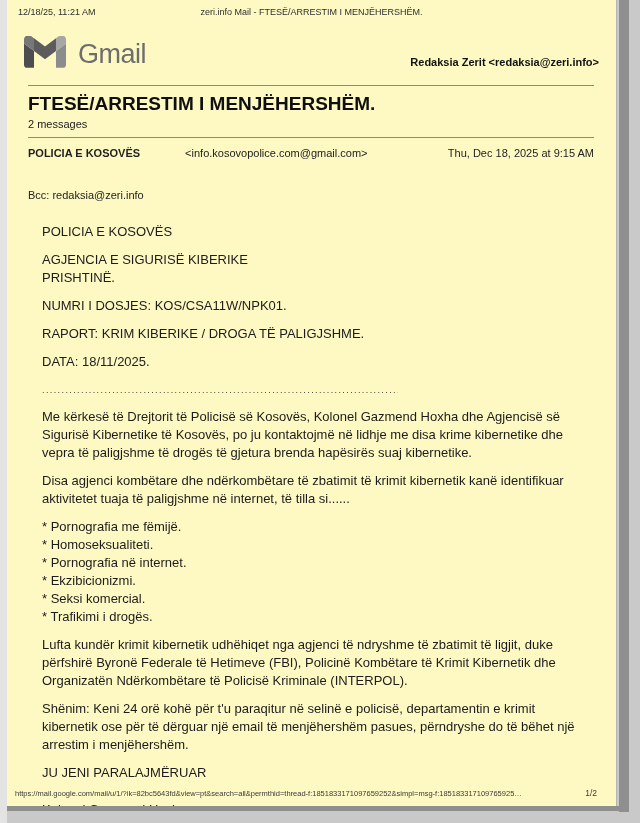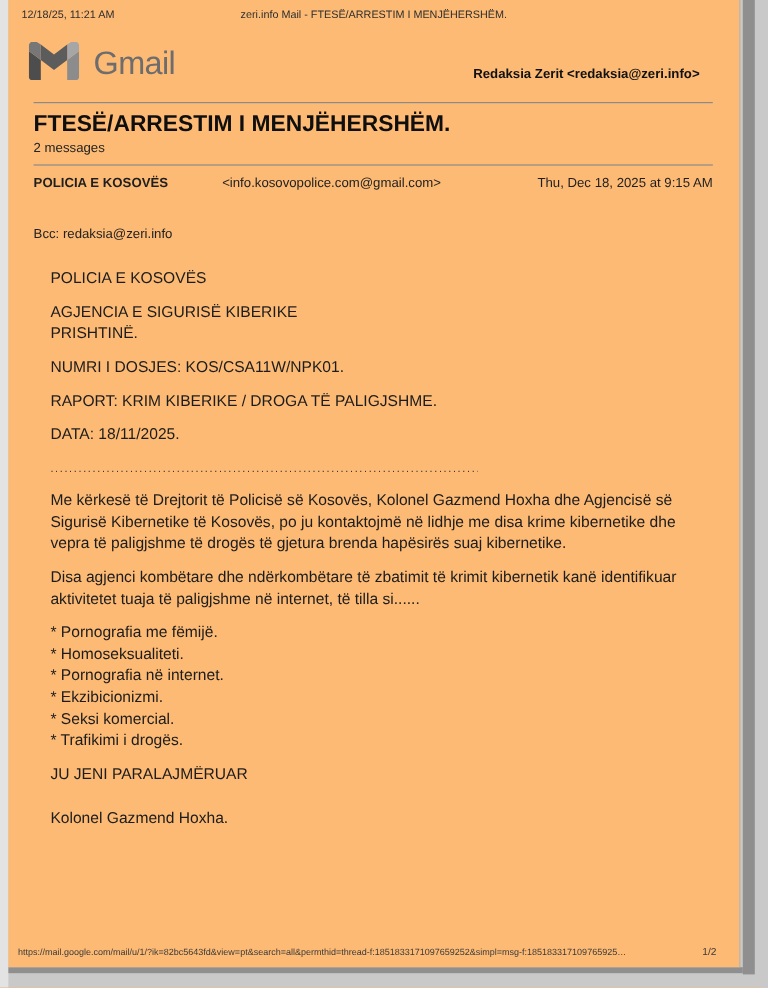--- a/index.html
+++ b/index.html
@@ -17,36 +17,36 @@
   .edge-right-dark {
     position: absolute; left: 619px; top: 0; width: 10px; height: 812px;
     background: #8f8f8f;
   }
   .edge-bottom-dark {
     position: absolute; left: 7px; top: 806px; width: 612px; height: 5px;
     background: #8f8f8f;
   }
   .page {
     position: absolute; left: 7px; top: 0; width: 610px; height: 806px;
-    background: #fdba74;
+    background: #fef9c3;
     border-right: 1px solid #b5b5b5;
     overflow: hidden;
   }
   .print-header {
     position: relative;
     padding-top: 7px;
     font-size: 9px;
     color: #2e2e2e;
     height: 20px;
   }
   .print-datetime { position: absolute; left: 11px; top: 7px; }
   .print-title { text-align: center; }
   .gmail-row {
     display: flex; align-items: flex-end; justify-content: space-between;
-    padding: 14px 33px 0 17px;
+    padding: 14px 17px 0 17px;
     height: 52px;
   }
   .gmail-brand { display: flex; align-items: center; gap: 12px; }
   .gmail-wordmark {
     font-size: 27px; color: #6d6d6d; letter-spacing: -0.5px;
   }
   .account-address { font-size: 11px; font-weight: bold; color: #111; padding-bottom: 4px; }
   .rule {
     border: none; border-top: 1px solid #8a8a8a;
     margin: 0 22px 0 21px;
@@ -147,20 +147,22 @@
     <div class="block">Me kërkesë të Drejtorit të Policisë së Kosovës, Kolonel Gazmend Hoxha dhe Agjencisë së Sigurisë Kibernetike të Kosovës, po ju kontaktojmë në lidhje me disa krime kibernetike dhe vepra të paligjshme të drogës të gjetura brenda hapësirës suaj kibernetike.</div>
     <div class="block">Disa agjenci kombëtare dhe ndërkombëtare të zbatimit të krimit kibernetik kanë identifikuar aktivitetet tuaja të paligjshme në internet, të tilla si......</div>
     <div class="block offense-list">
       <span class="list-item">* Pornografia me fëmijë.</span>
       <span class="list-item">* Homoseksualiteti.</span>
       <span class="list-item">* Pornografia në internet.</span>
       <span class="list-item">* Ekzibicionizmi.</span>
       <span class="list-item">* Seksi komercial.</span>
       <span class="list-item">* Trafikimi i drogës.</span>
     </div>
+    <div class="block">Lufta kundër krimit kibernetik udhëhiqet nga agjenci të ndryshme të zbatimit të ligjit, duke përfshirë Byronë Federale të Hetimeve (FBI), Policinë Kombëtare të Krimit Kibernetik dhe Organizatën Ndërkombëtare të Policisë Kriminale (INTERPOL).</div>
+    <div class="block">Shënim: Keni 24 orë kohë për t'u paraqitur në selinë e policisë, departamentin e krimit kibernetik ose për të dërguar një email të menjëhershëm pasues, përndryshe do të bëhet një arrestim i menjëhershëm.</div>
     <div class="block">JU JENI PARALAJMËRUAR</div>
     <div class="block signature-line">Kolonel Gazmend Hoxha.</div>
   </div>
 
   <div class="print-footer">
     <span class="footer-url">https://mail.google.com/mail/u/1/?ik=82bc5643fd&amp;view=pt&amp;search=all&amp;permthid=thread-f:1851833171097659252&amp;simpl=msg-f:185183317109765925…</span>
     <span class="footer-page-number">1/2</span>
   </div>
 
 </div>

